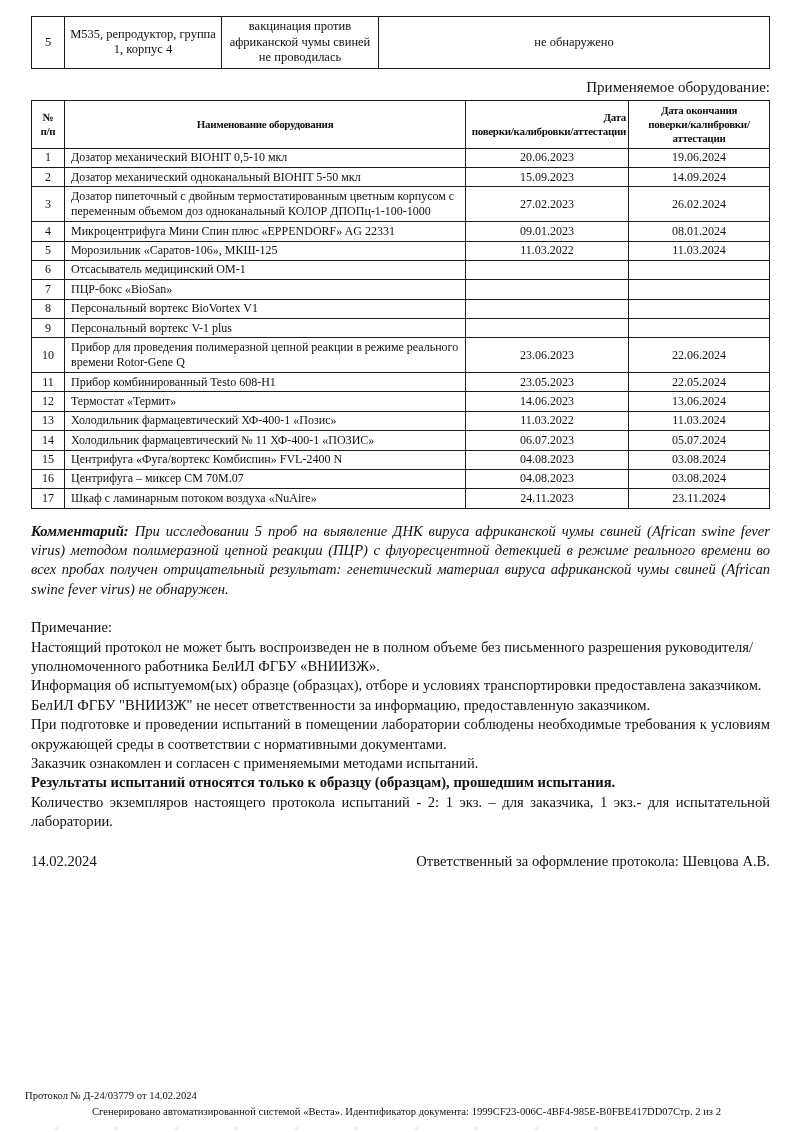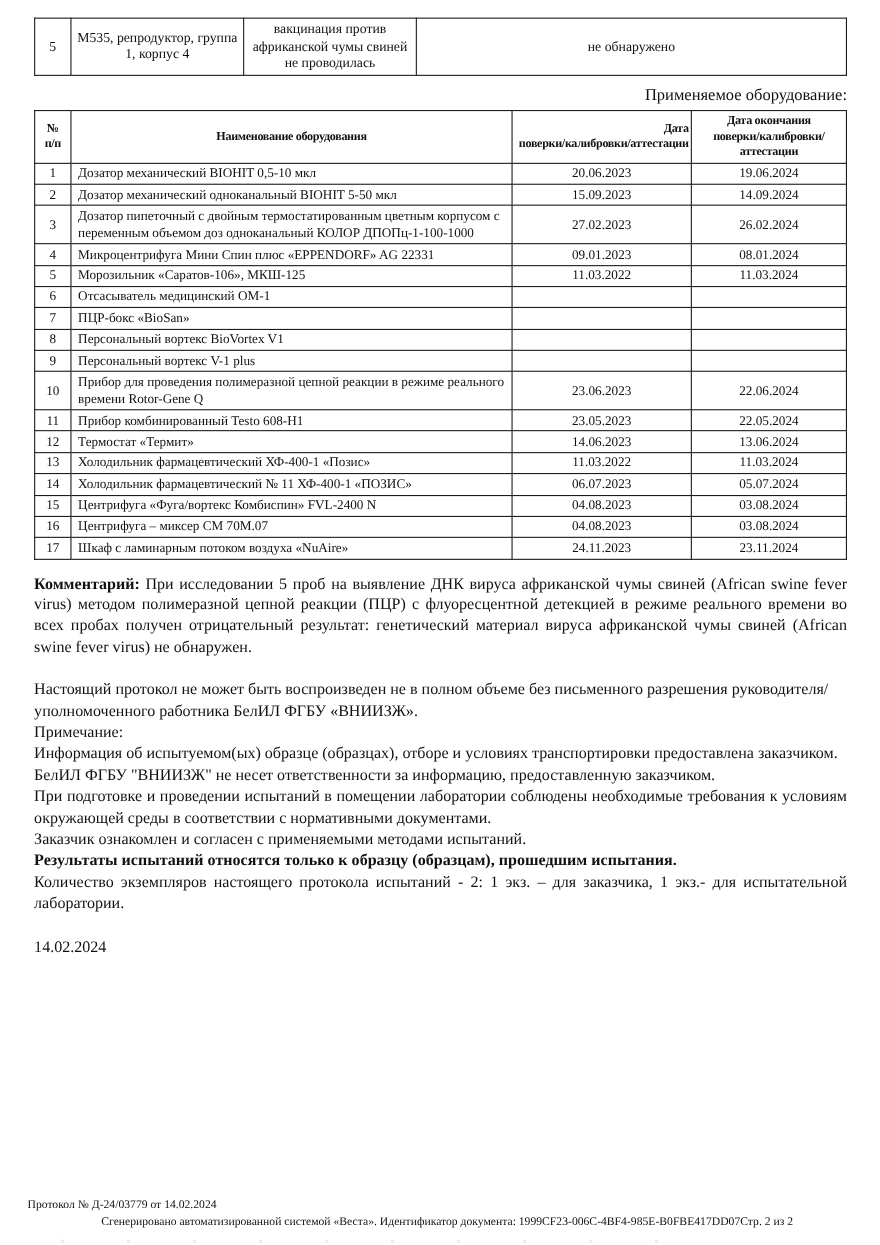--- a/index.html
+++ b/index.html
@@ -25,21 +25,21 @@
   
   .h-equip{font-size:15px;margin:10px 0 4px 0;text-align:right;}
   .t-equip th{font-size:11px;letter-spacing:-0.3px;line-height:1.3;padding:2px 2px;text-align:center;white-space:pre-line;font-weight:bold;}
   .t-equip td{font-size:12px;line-height:1.28;padding:1.5px 6px;}
   .t-equip td.l{text-align:left;}
   .t-equip td.c{text-align:center;}
   .t-equip .col-num{width:28px;}
   .t-equip .col-name{width:396px;}
   .t-equip .col-d1{width:158px;text-align:right;}
 
-  .comment{font-size:14.6px;line-height:1.33;text-align:justify;margin:13px 0 0 0;}
+  .comment{font-size:14.6px;line-height:1.33;text-align:justify;margin:13px 0 0 0;font-style:italic;}
   .comment b{font-weight:bold;}
 
   .notes{font-size:14.6px;line-height:1.33;margin-top:19px;}
   .notes p{margin:0;}
   .just{text-align:justify;}
   .bold{font-weight:bold;}
 
   .signoff{display:flex;justify-content:space-between;font-size:14.6px;margin-top:21px;}
   .endline{font-size:14.6px;margin:3px 0 0 0;}
 
@@ -185,32 +185,33 @@
             <td class="l">Шкаф с ламинарным потоком воздуха «NuAire»</td>
             <td class="c">24.11.2023</td>
             <td class="c">23.11.2024</td>
           </tr>
         </tbody>
     </table>
 
     <p class="comment"><b>Комментарий:</b> <span>При исследовании 5 проб на выявление ДНК вируса африканской чумы свиней (African swine fever virus) методом полимеразной цепной реакции (ПЦР) с флуоресцентной детекцией в режиме реального времени во всех пробах получен отрицательный результат: генетический материал вируса африканской чумы свиней (African swine fever virus) не обнаружен.</span></p>
 
     <div class="notes">
+      <p>Примечание:</p>
       <p>Настоящий протокол не может быть воспроизведен не в полном объеме без письменного разрешения руководителя/уполномоченного работника БелИЛ ФГБУ «ВНИИЗЖ».</p>
-      <p>Примечание:</p>
       <p>Информация об испытуемом(ых) образце (образцах), отборе и условиях транспортировки предоставлена заказчиком.</p>
       <p>БелИЛ ФГБУ "ВНИИЗЖ" не несет ответственности за информацию, предоставленную заказчиком.</p>
       <p class="just">При подготовке и проведении испытаний в помещении лаборатории соблюдены необходимые требования к условиям окружающей среды в соответствии с нормативными документами.</p>
       <p>Заказчик ознакомлен и согласен с применяемыми методами испытаний.</p>
       <p class="bold">Результаты испытаний относятся только к образцу (образцам), прошедшим испытания.</p>
       <p class="just">Количество экземпляров настоящего протокола испытаний - 2: 1 экз. – для заказчика, 1 экз.- для испытательной лаборатории.</p>
     </div>
 
     <div class="signoff">
       <span>14.02.2024</span>
+      <span>Ответственный за оформление протокола: Шевцова А.В.</span>
     </div>
 
   </div>
 
   <div class="footer">
     <div>Протокол № Д-24/03779 от 14.02.2024</div>
     <div class="footer-row">
       <span>Сгенерировано автоматизированной системой «Веста». Идентификатор документа: 1999CF23-006C-4BF4-985E-B0FBE417DD07</span>
       <span>Стр. 2 из 2</span>
     </div>

